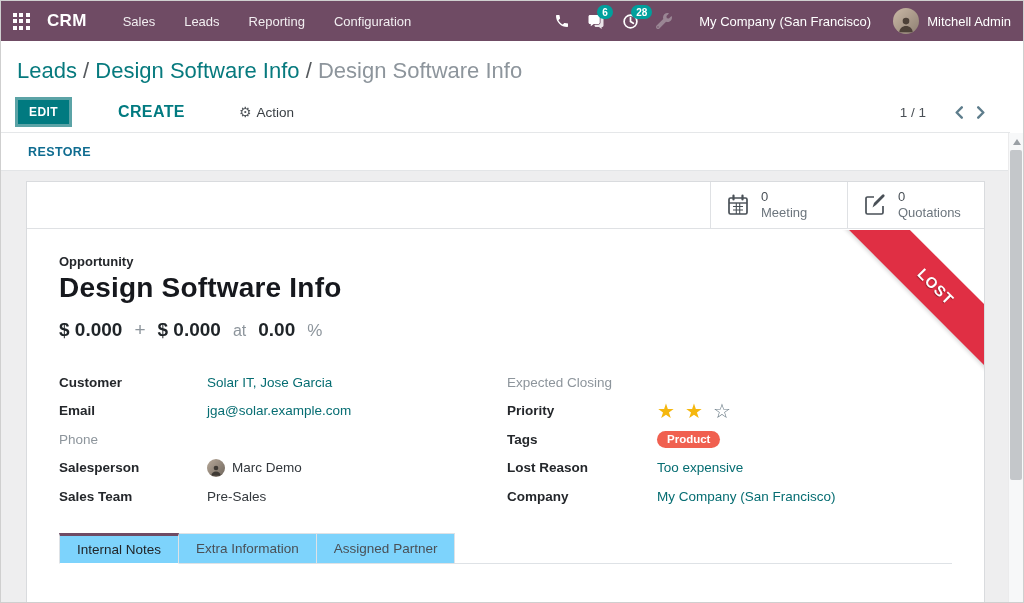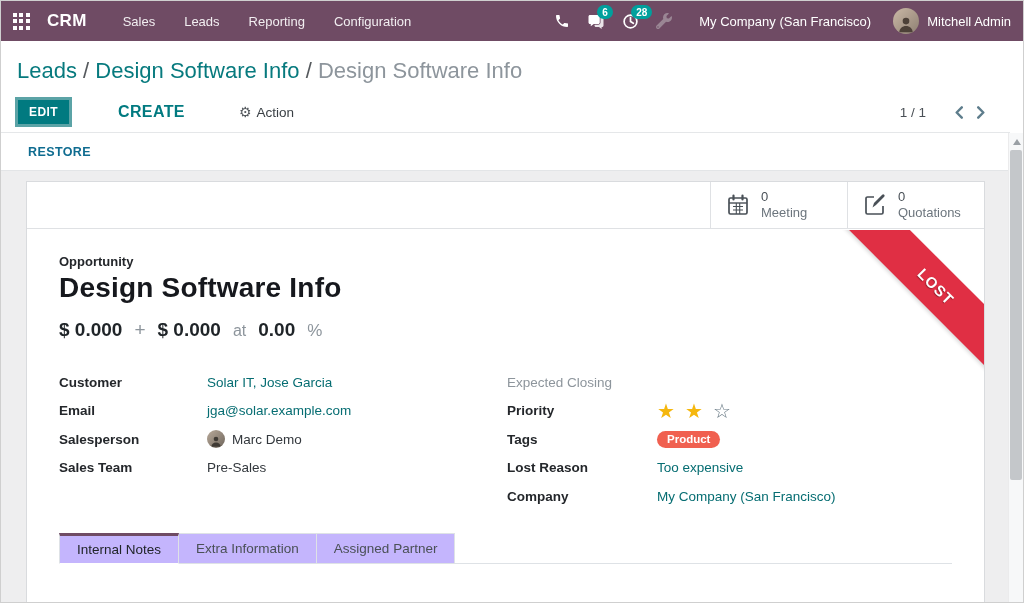--- a/index.html
+++ b/index.html
@@ -94,21 +94,21 @@
                display:flex; align-items:flex-end; justify-content:center; overflow:hidden; }
   .stars { font-size:20px; line-height:1; letter-spacing:3px; cursor:pointer; }
   .star-filled { color:#f5b70e; }
   .star-empty { color:#6a7b86; }
   .tag-pill { background:#f06050; color:#fff; font-size:11.5px; font-weight:700;
               border-radius:10px; padding:2.5px 10px; }
 
   .notebook { margin-top:22px; }
   .tabs { display:flex; border-bottom:1px solid #dee2e6; height:31px; }
   .tab { display:flex; align-items:center; padding:0 17px; font-size:13.5px; color:#4a5056;
-         border:1px solid #dee2e6; border-bottom:none; background:#c4b5fd; cursor:pointer; margin-bottom:0; }
+         border:1px solid #dee2e6; border-bottom:none; background:#7dd3fc; cursor:pointer; margin-bottom:0; }
   .tab + .tab { border-left:none; }
   .tab.active { color:#212529; border-top:3px solid #6f4b64; margin-bottom:-1px; border-bottom:1px solid #fff; }
   .tab-content { height:60px; background:#fff; }
 
   
   .scrollbar { position:absolute; top:132px; right:0; width:15px; height:471px;
                background:#f7f8f9; border-left:1px solid #ebebec; }
   .sb-arrow { position:absolute; top:6px; left:3.5px; width:0; height:0;
               border-left:4px solid transparent; border-right:4px solid transparent;
               border-bottom:6px solid #9aa0a5; }
@@ -263,20 +263,24 @@
           <div class="f-col left">
             <div class="f-row">
               <div class="f-label">Customer</div>
               <div class="f-value link">Solar IT, Jose Garcia</div>
             </div>
             <div class="f-row">
               <div class="f-label">Email</div>
               <div class="f-value link">jga@solar.example.com</div>
             </div>
             <div class="f-row">
+              <div class="f-label muted">Phone</div>
+              <div class="f-value"></div>
+            </div>
+            <div class="f-row">
               <div class="f-label">Salesperson</div>
               <div class="f-value">
                 <span class="avatar-sm">
                   <svg width="14" height="14" viewBox="0 0 24 24" fill="#3f3a34">
                       <circle cx="12" cy="8.5" r="4"></circle>
                       <path d="M4 22c0-4.4 3.6-7.5 8-7.5s8 3.1 8 7.5z"></path>
                     </svg>
                 </span>
                 <span>Marc Demo</span>
               </div>

